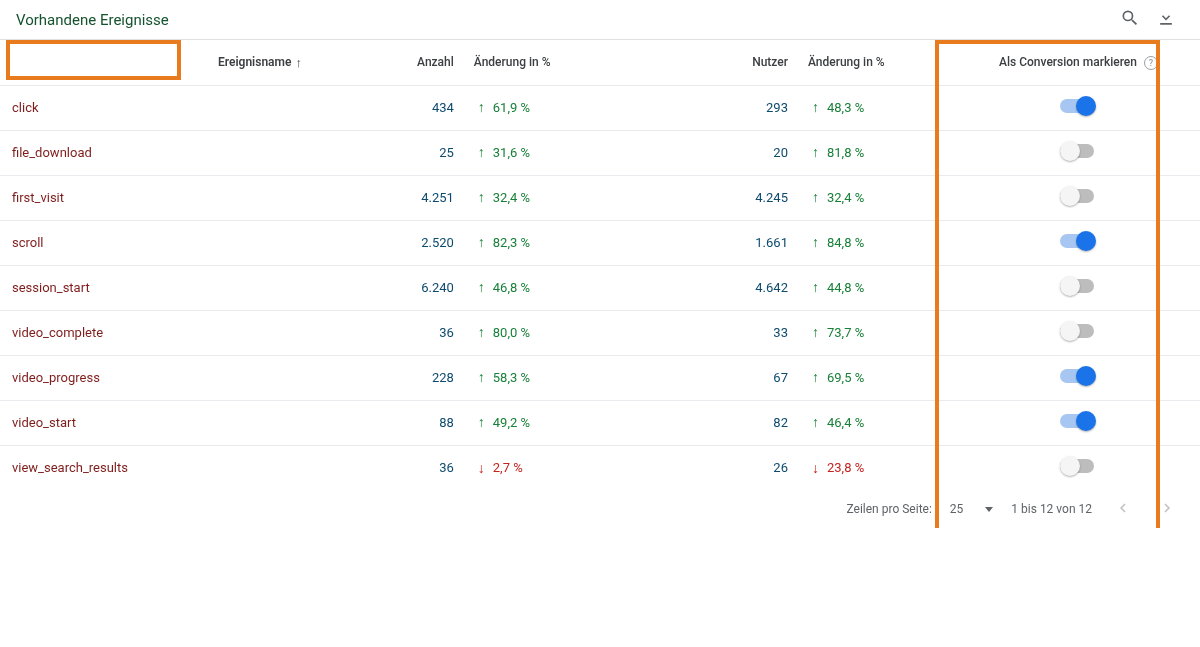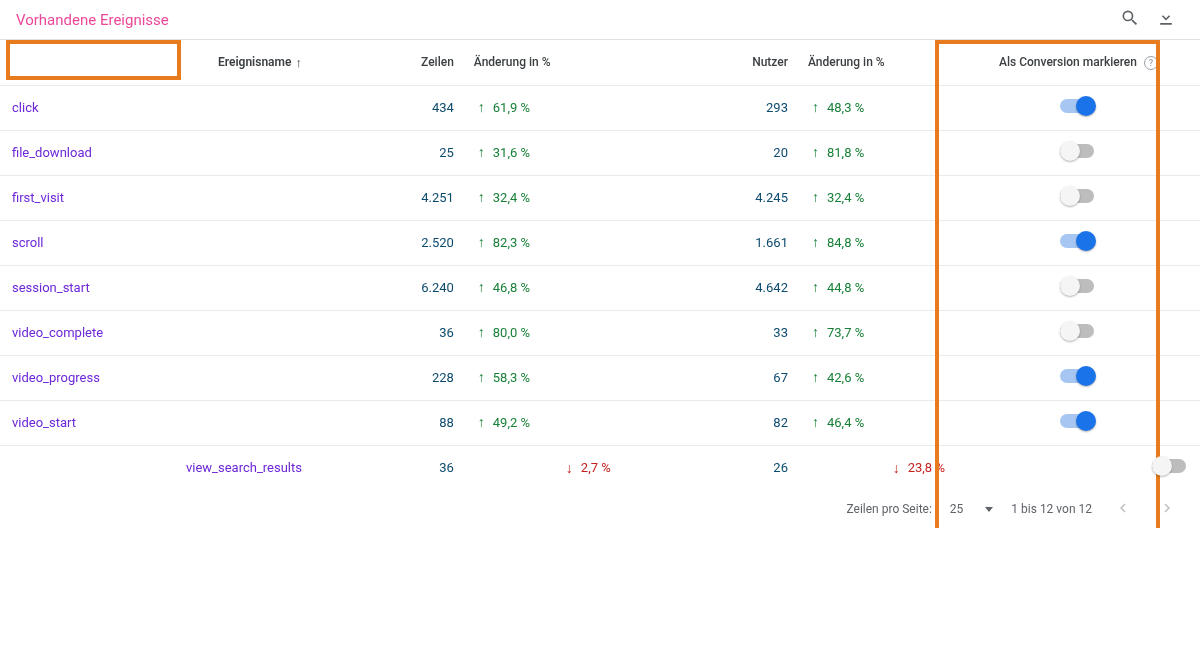--- a/index.html
+++ b/index.html
@@ -17,21 +17,21 @@
   .panel-header {
     display: flex;
     align-items: center;
     padding: 8px 16px 8px 16px;
     border-bottom: 1px solid #e0e0e0;
     height: 40px;
   }
   .panel-title {
     flex: 1;
     font-size: 15px;
-    color: #ec4899;
+    color: #14532d;
     font-weight: 400;
   }
   .icon-btn {
     width: 36px;
     height: 36px;
     display: flex;
     align-items: center;
     justify-content: center;
     color: #5f6368;
     cursor: pointer;
@@ -52,31 +52,30 @@
   }
   table.events th {
     font-size: 12px;
     font-weight: 500;
     color: #3c4043;
     text-align: right;
     white-space: nowrap;
   }
   table.events tbody tr:last-child td {
     border-bottom: none;
-    text-align: right;
   }
   th.col-name { text-align: left; }
   td.col-name {
     text-align: left;
     padding-left: 30px;
     font-size: 13px;
     color: #3c4043;
     white-space: nowrap;
   }
-  td.col-name a { color: #6d28d9; text-decoration: none; cursor: pointer; }
+  td.col-name a { color: #7f1d1d; text-decoration: none; cursor: pointer; }
 
   td.col-count { text-align: right; font-size: 13px; color: #0c4a6e; }
   td.col-change { text-align: left; font-size: 13px; padding-left: 8px; }
   td.col-conv { text-align: center; }
 
   .change { display: inline-flex; align-items: center; gap: 8px; }
   .change.up { color: #188038; }
   .change.down { color: #c5221f; }
   .arrow { font-size: 14px; line-height: 1; }
 
@@ -209,21 +208,21 @@
         <col style="width:240px">
       </colgroup>
       <thead>
         <tr>
           <th class="col-name" style="padding-left:30px;">
             <span class="sort-hdr">
               <span>Ereignisname</span>
               <span class="sort-arrow">↑</span>
             </span>
           </th>
-          <th><span>Zeilen</span></th>
+          <th><span>Anzahl</span></th>
           <th style="text-align:left;padding-left:8px;"><span>Änderung in %</span></th>
           <th><span>Nutzer</span></th>
           <th style="text-align:left;padding-left:8px;"><span>Änderung in %</span></th>
           <th style="text-align:center;">
             <span>Als Conversion markieren</span>
             <span class="help-circle">
                 <span>?</span>
               </span>
           </th>
         </tr>
@@ -316,21 +315,21 @@
           <tr>
             <td class="col-name"><a>video_progress</a></td>
             <td class="col-count">228</td>
             <td class="col-change"><span class="change up">
                 <span class="arrow">↑</span>
                 <span>58,3 %</span>
               </span></td>
             <td class="col-count">67</td>
             <td class="col-change"><span class="change up">
                 <span class="arrow">↑</span>
-                <span>42,6 %</span>
+                <span>69,5 %</span>
               </span></td>
             <td class="col-conv"><span class="toggle on"><span class="track"></span><span class="knob"></span></span></td>
           </tr>
           <tr>
             <td class="col-name"><a>video_start</a></td>
             <td class="col-count">88</td>
             <td class="col-change"><span class="change up">
                 <span class="arrow">↑</span>
                 <span>49,2 %</span>
               </span></td>

